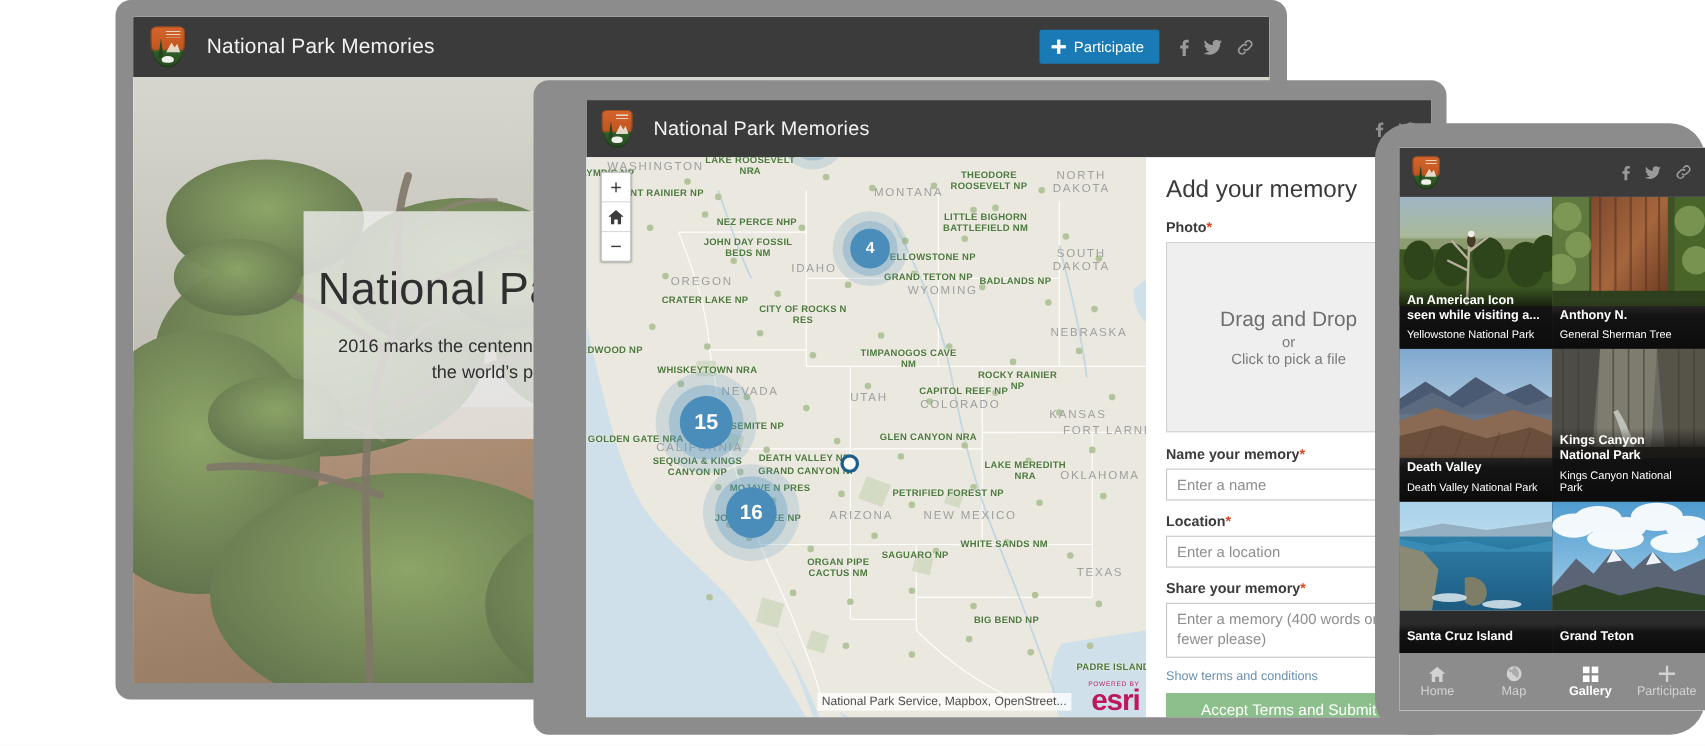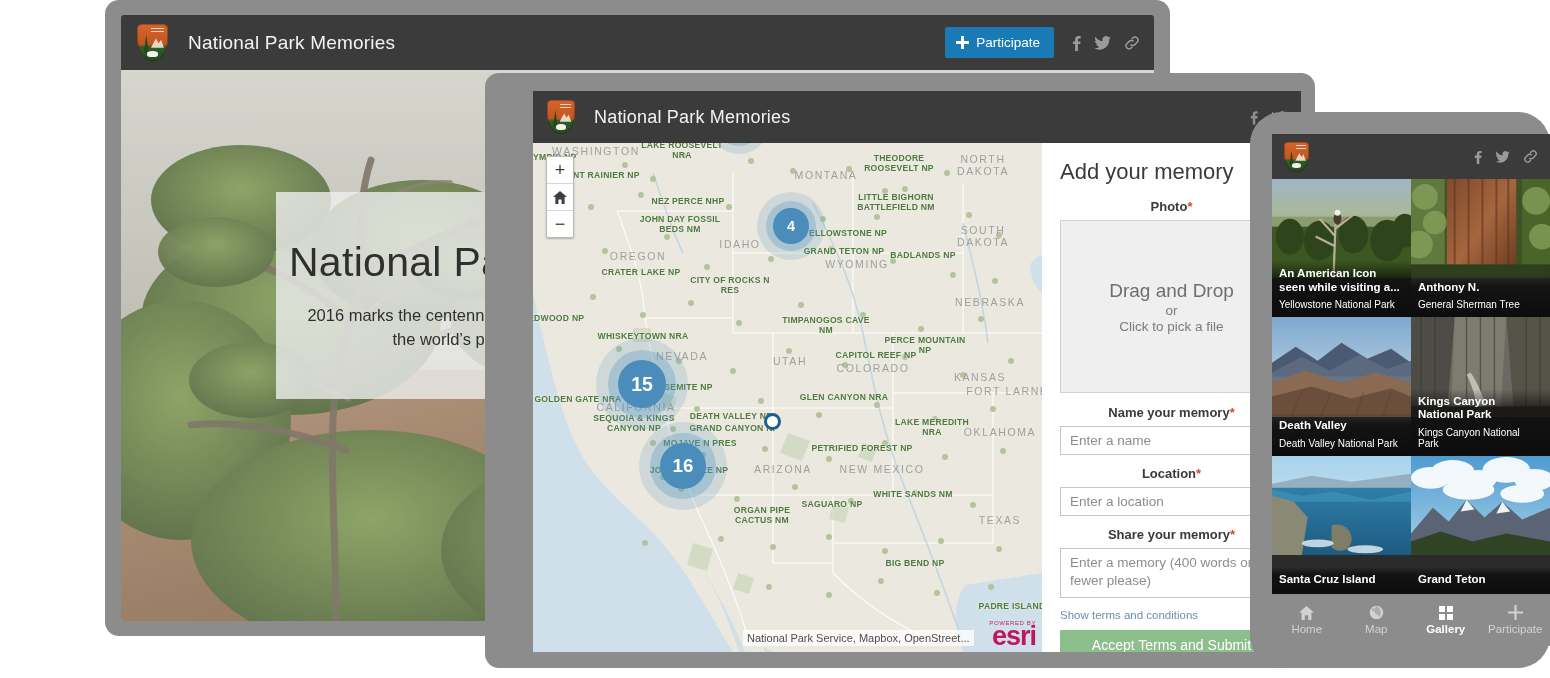--- a/index.html
+++ b/index.html
@@ -105,21 +105,21 @@
     text-align:center;line-height:1.1;white-space:pre;}
   .mapattr{position:absolute;left:210px;bottom:6px;background:rgba(255,255,255,.78);
     color:#4d4d4d;font-size:11px;padding:2px 4px;white-space:nowrap;z-index:6;}
   .esri{position:absolute;right:6px;bottom:4px;z-index:6;text-align:right;color:#be185d;}
   .esri .pb{font-size:6px;letter-spacing:.6px;opacity:.95;}
   .esri .em{font-size:27px;line-height:.8;font-weight:700;letter-spacing:-1px;}
 
   
   .formpanel{position:relative;flex:1;background:#fff;padding:16px 18px 0;box-sizing:border-box;overflow:hidden;}
   .formpanel h2{margin:0 0 14px;font-size:22px;font-weight:400;color:#3a3a3a;}
-  .flabel{font-size:13px;font-weight:700;color:#3a3a3a;margin:0 0 6px;text-align:center;}
+  .flabel{font-size:13px;font-weight:700;color:#3a3a3a;margin:0 0 6px;}
   .req{color:#d9481f;font-weight:700;}
   .dropzone{height:173px;background:#efefef;border:1px solid #d2d2d2;
     display:flex;flex-direction:column;align-items:center;justify-content:center;
     color:#7b7b7b;cursor:pointer;box-sizing:border-box;}
   .dropzone .big{font-size:19px;font-weight:300;color:#6f6f6f;}
   .dropzone .sm{font-size:13.5px;margin-top:1px;}
   .finput{width:100%;height:29px;border:1px solid #c6c6c6;background:#fff;
     font-size:13.5px;color:#8d8d8d;padding:0 9px;box-sizing:border-box;
     font-family:"Liberation Sans",sans-serif;display:flex;align-items:center;}
   .ftext{width:100%;height:50px;border:1px solid #c6c6c6;background:#fff;
@@ -433,21 +433,21 @@
               <div class="maplabel" style="left: 311px; top: 109px; transform: translate(-50%, -50%);">GRAND TETON NP</div>
               <div class="maplabel" style="left: 390px; top: 113px; transform: translate(-50%, -50%);">BADLANDS NP</div>
               <div class="maplabel" style="left: 108px; top: 130px; transform: translate(-50%, -50%);">CRATER LAKE NP</div>
               <div class="maplabel" style="left: 197px; top: 143px; transform: translate(-50%, -50%);">CITY OF ROCKS N
 RES</div>
               <div class="maplabel" style="left: 20px; top: 176px; transform: translate(-50%, -50%);">REDWOOD NP</div>
               <div class="maplabel" style="left: 293px; top: 183px; transform: translate(-50%, -50%);">TIMPANOGOS CAVE
 NM</div>
               <div class="maplabel" style="left: 110px; top: 194px; transform: translate(-50%, -50%);">WHISKEYTOWN NRA</div>
               <div class="maplabel" style="left: 343px; top: 213px; transform: translate(-50%, -50%);">CAPITOL REEF NP</div>
-              <div class="maplabel" style="left: 392px; top: 203px; transform: translate(-50%, -50%);">PERCE MOUNTAIN
+              <div class="maplabel" style="left: 392px; top: 203px; transform: translate(-50%, -50%);">ROCKY RAINIER
 NP</div>
               <div class="maplabel" style="left: 149px; top: 245px; transform: translate(-50%, -50%);">YOSEMITE NP</div>
               <div class="maplabel" style="left: 45px; top: 257px; transform: translate(-50%, -50%);">GOLDEN GATE NRA</div>
               <div class="maplabel" style="left: 311px; top: 255px; transform: translate(-50%, -50%);">GLEN CANYON NRA</div>
               <div class="maplabel" style="left: 101px; top: 281px; transform: translate(-50%, -50%);">SEQUOIA &amp; KINGS
 CANYON NP</div>
               <div class="maplabel" style="left: 198px; top: 274px; transform: translate(-50%, -50%);">DEATH VALLEY NP</div>
               <div class="maplabel" style="left: 201px; top: 286px; transform: translate(-50%, -50%);">GRAND CANYON NP</div>
               <div class="maplabel" style="left: 167px; top: 301px; transform: translate(-50%, -50%);">MOJAVE N PRES</div>
               <div class="maplabel" style="left: 399px; top: 285px; transform: translate(-50%, -50%);">LAKE MEREDITH

